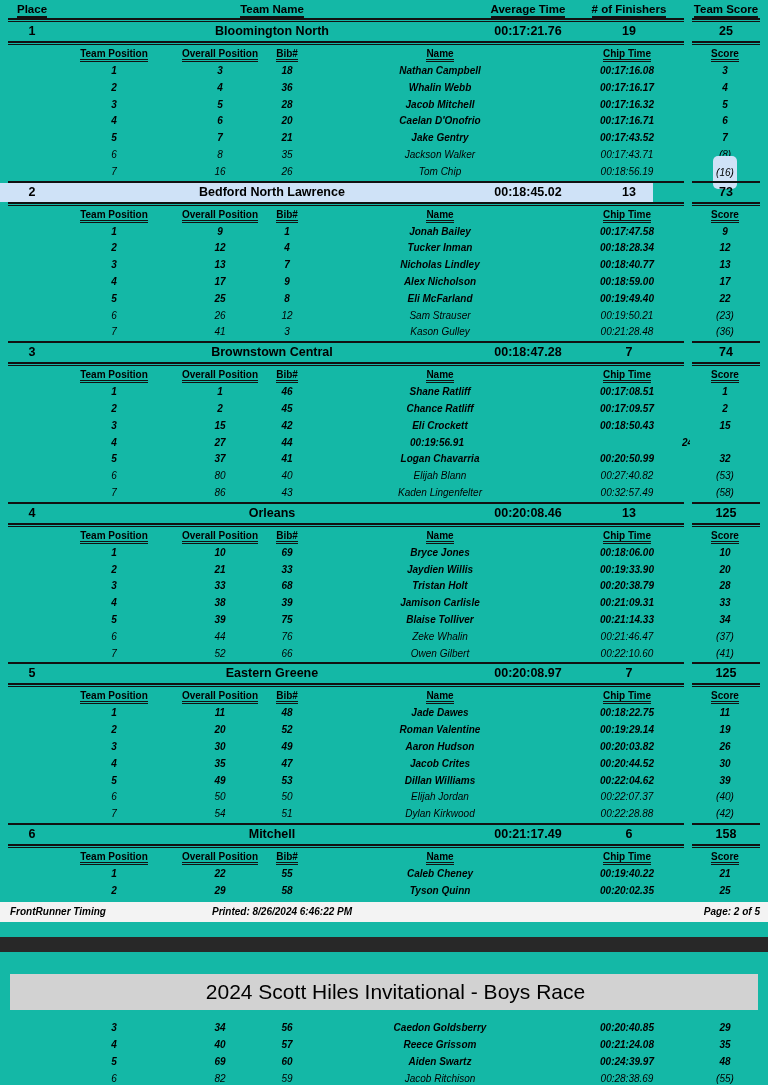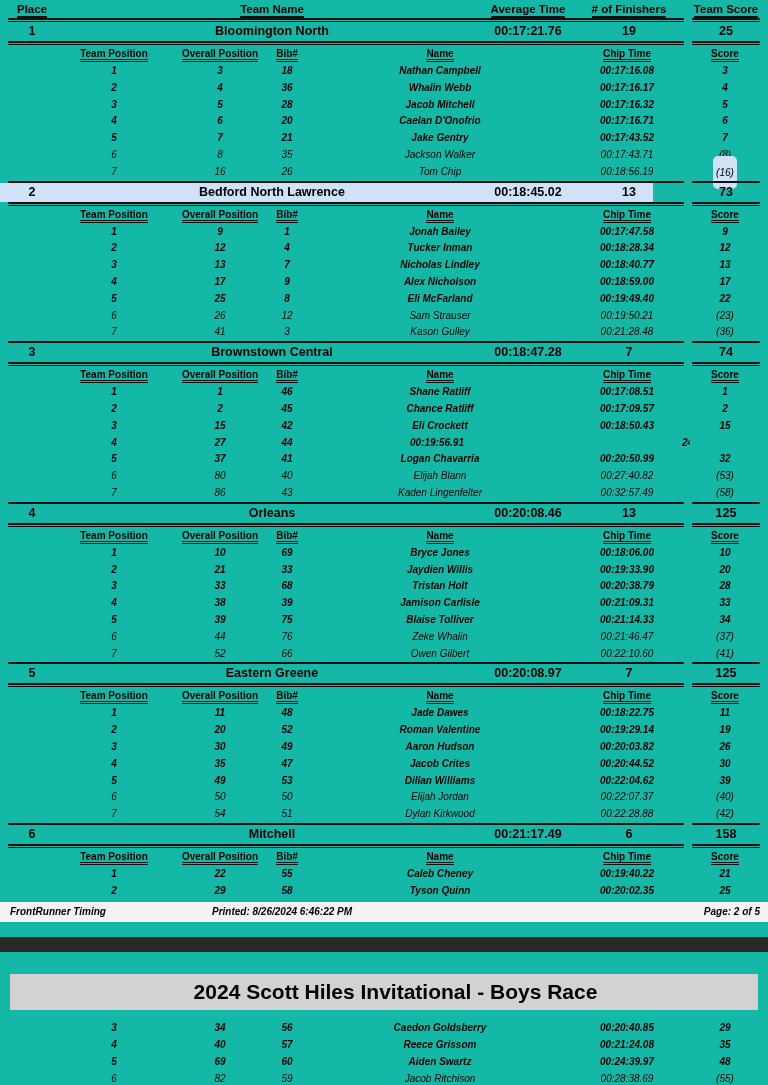--- a/index.html
+++ b/index.html
@@ -35,21 +35,21 @@
   .hl{background:var(--sel,#cfe2f7);display:inline-block;padding:10px 3px;border-radius:5px;line-height:13px;}
   
   .footer-bar{position:relative;height:20px;margin-top:3px;background:var(--footer,#f3f3f3);
     font-size:10px;font-weight:bold;font-style:italic;line-height:20px;}
   .footer-bar .fl{position:absolute;left:10px;}
   .footer-bar .fc{position:absolute;left:258px;transform:translateX(-50%);margin-left:24px;}
   .footer-bar .fr{position:absolute;right:8px;}
   
   .sep-band{height:15px;margin-top:15px;background:var(--sep,#282828);}
   .title-box{margin:22px 10px 0 10px;height:36px;background:var(--titlebg,#d2d2d2);
-    text-align:center;line-height:36px;font-size:21px;font-weight:bold;padding-left:23px;}
+    text-align:center;line-height:36px;font-size:21px;font-weight:normal;padding-left:23px;}
   .cont-wrap{margin-top:9px;}
 </style>
 </head>
 <body>
 
 <div class="page">
 
   <div class="row team-grid header-row">
     <div class="c ctr"><span class="u1">Place</span></div>
     <div class="c nm"><span class="u1">Team Name</span></div>

